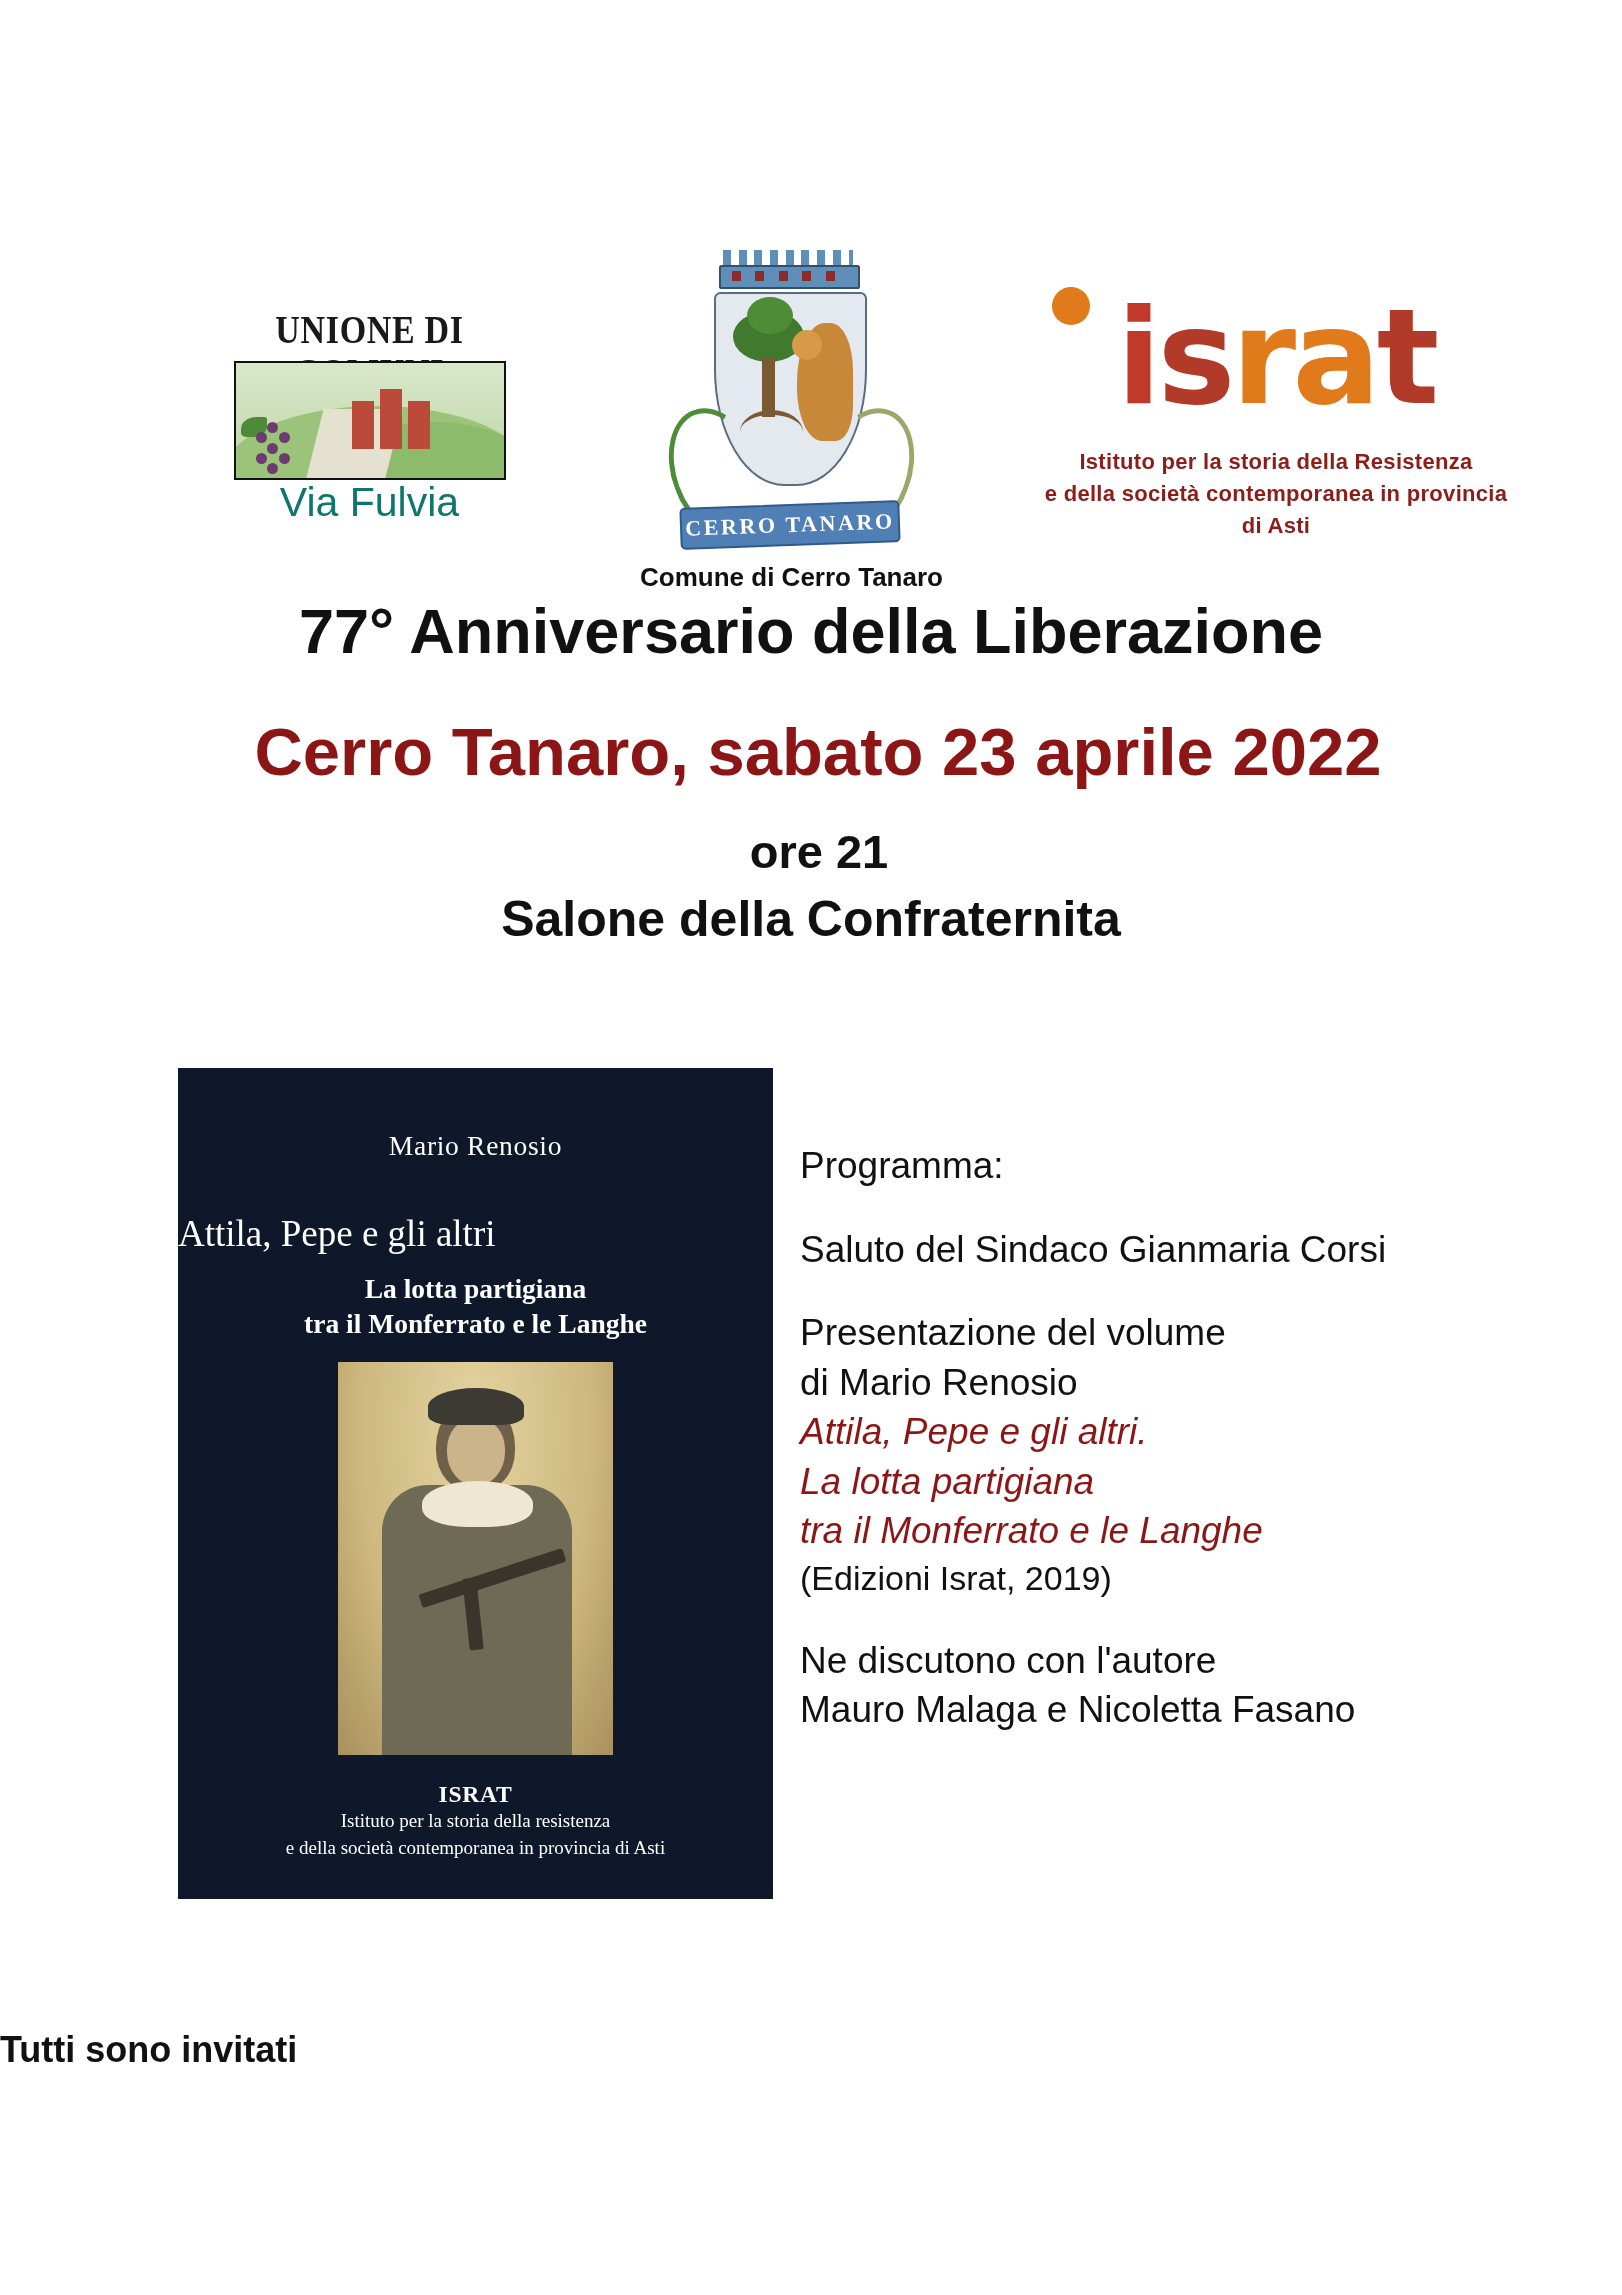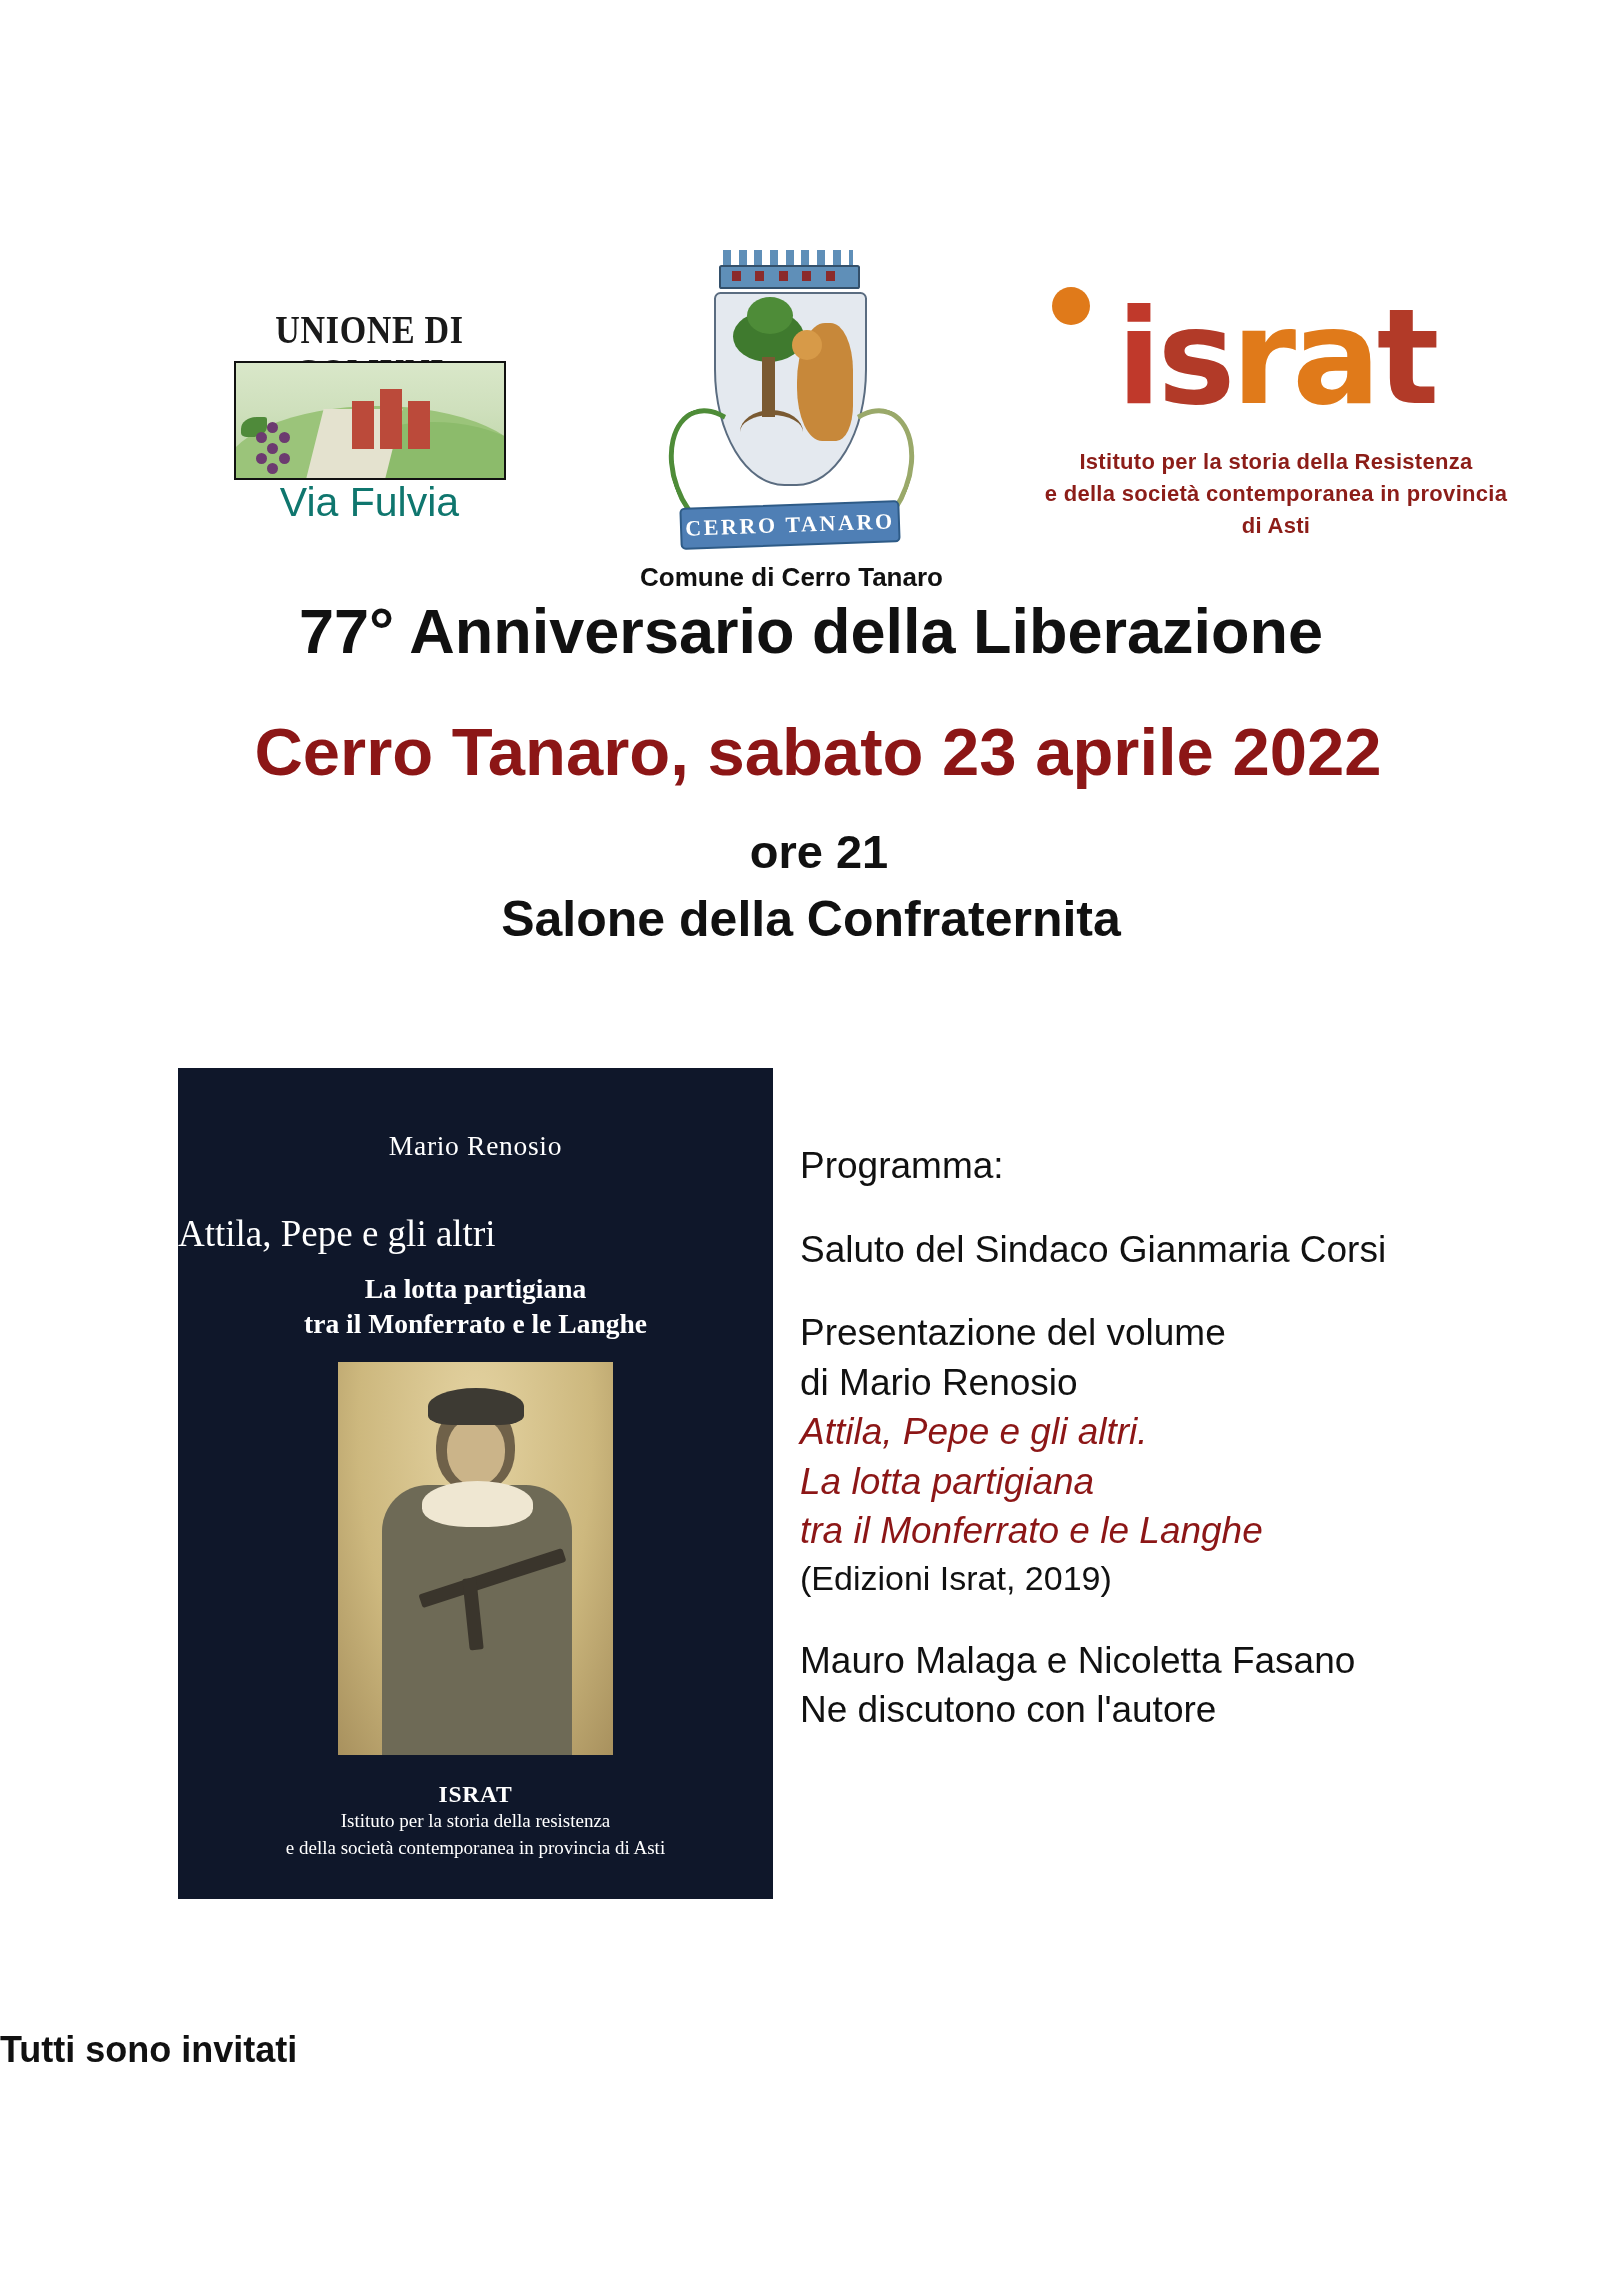--- a/index.html
+++ b/index.html
@@ -602,19 +602,19 @@
   <div class="blk">Saluto del Sindaco Gianmaria Corsi</div>
   <div class="blk">
     <div>Presentazione del volume</div>
     <div>di Mario Renosio</div>
     <div class="italic-red">Attila, Pepe e gli altri.</div>
     <div class="italic-red">La lotta partigiana</div>
     <div class="italic-red">tra il Monferrato e le Langhe</div>
     <div class="note">(Edizioni Israt, 2019)</div>
   </div>
   <div class="blk">
+    <div>Ne discutono con l'autore</div>
     <div>Mauro Malaga e Nicoletta Fasano</div>
-    <div>Ne discutono con l'autore</div>
   </div>
 </div>
 
 <div class="invite">Tutti sono invitati</div>
 
 
 </body></html>

